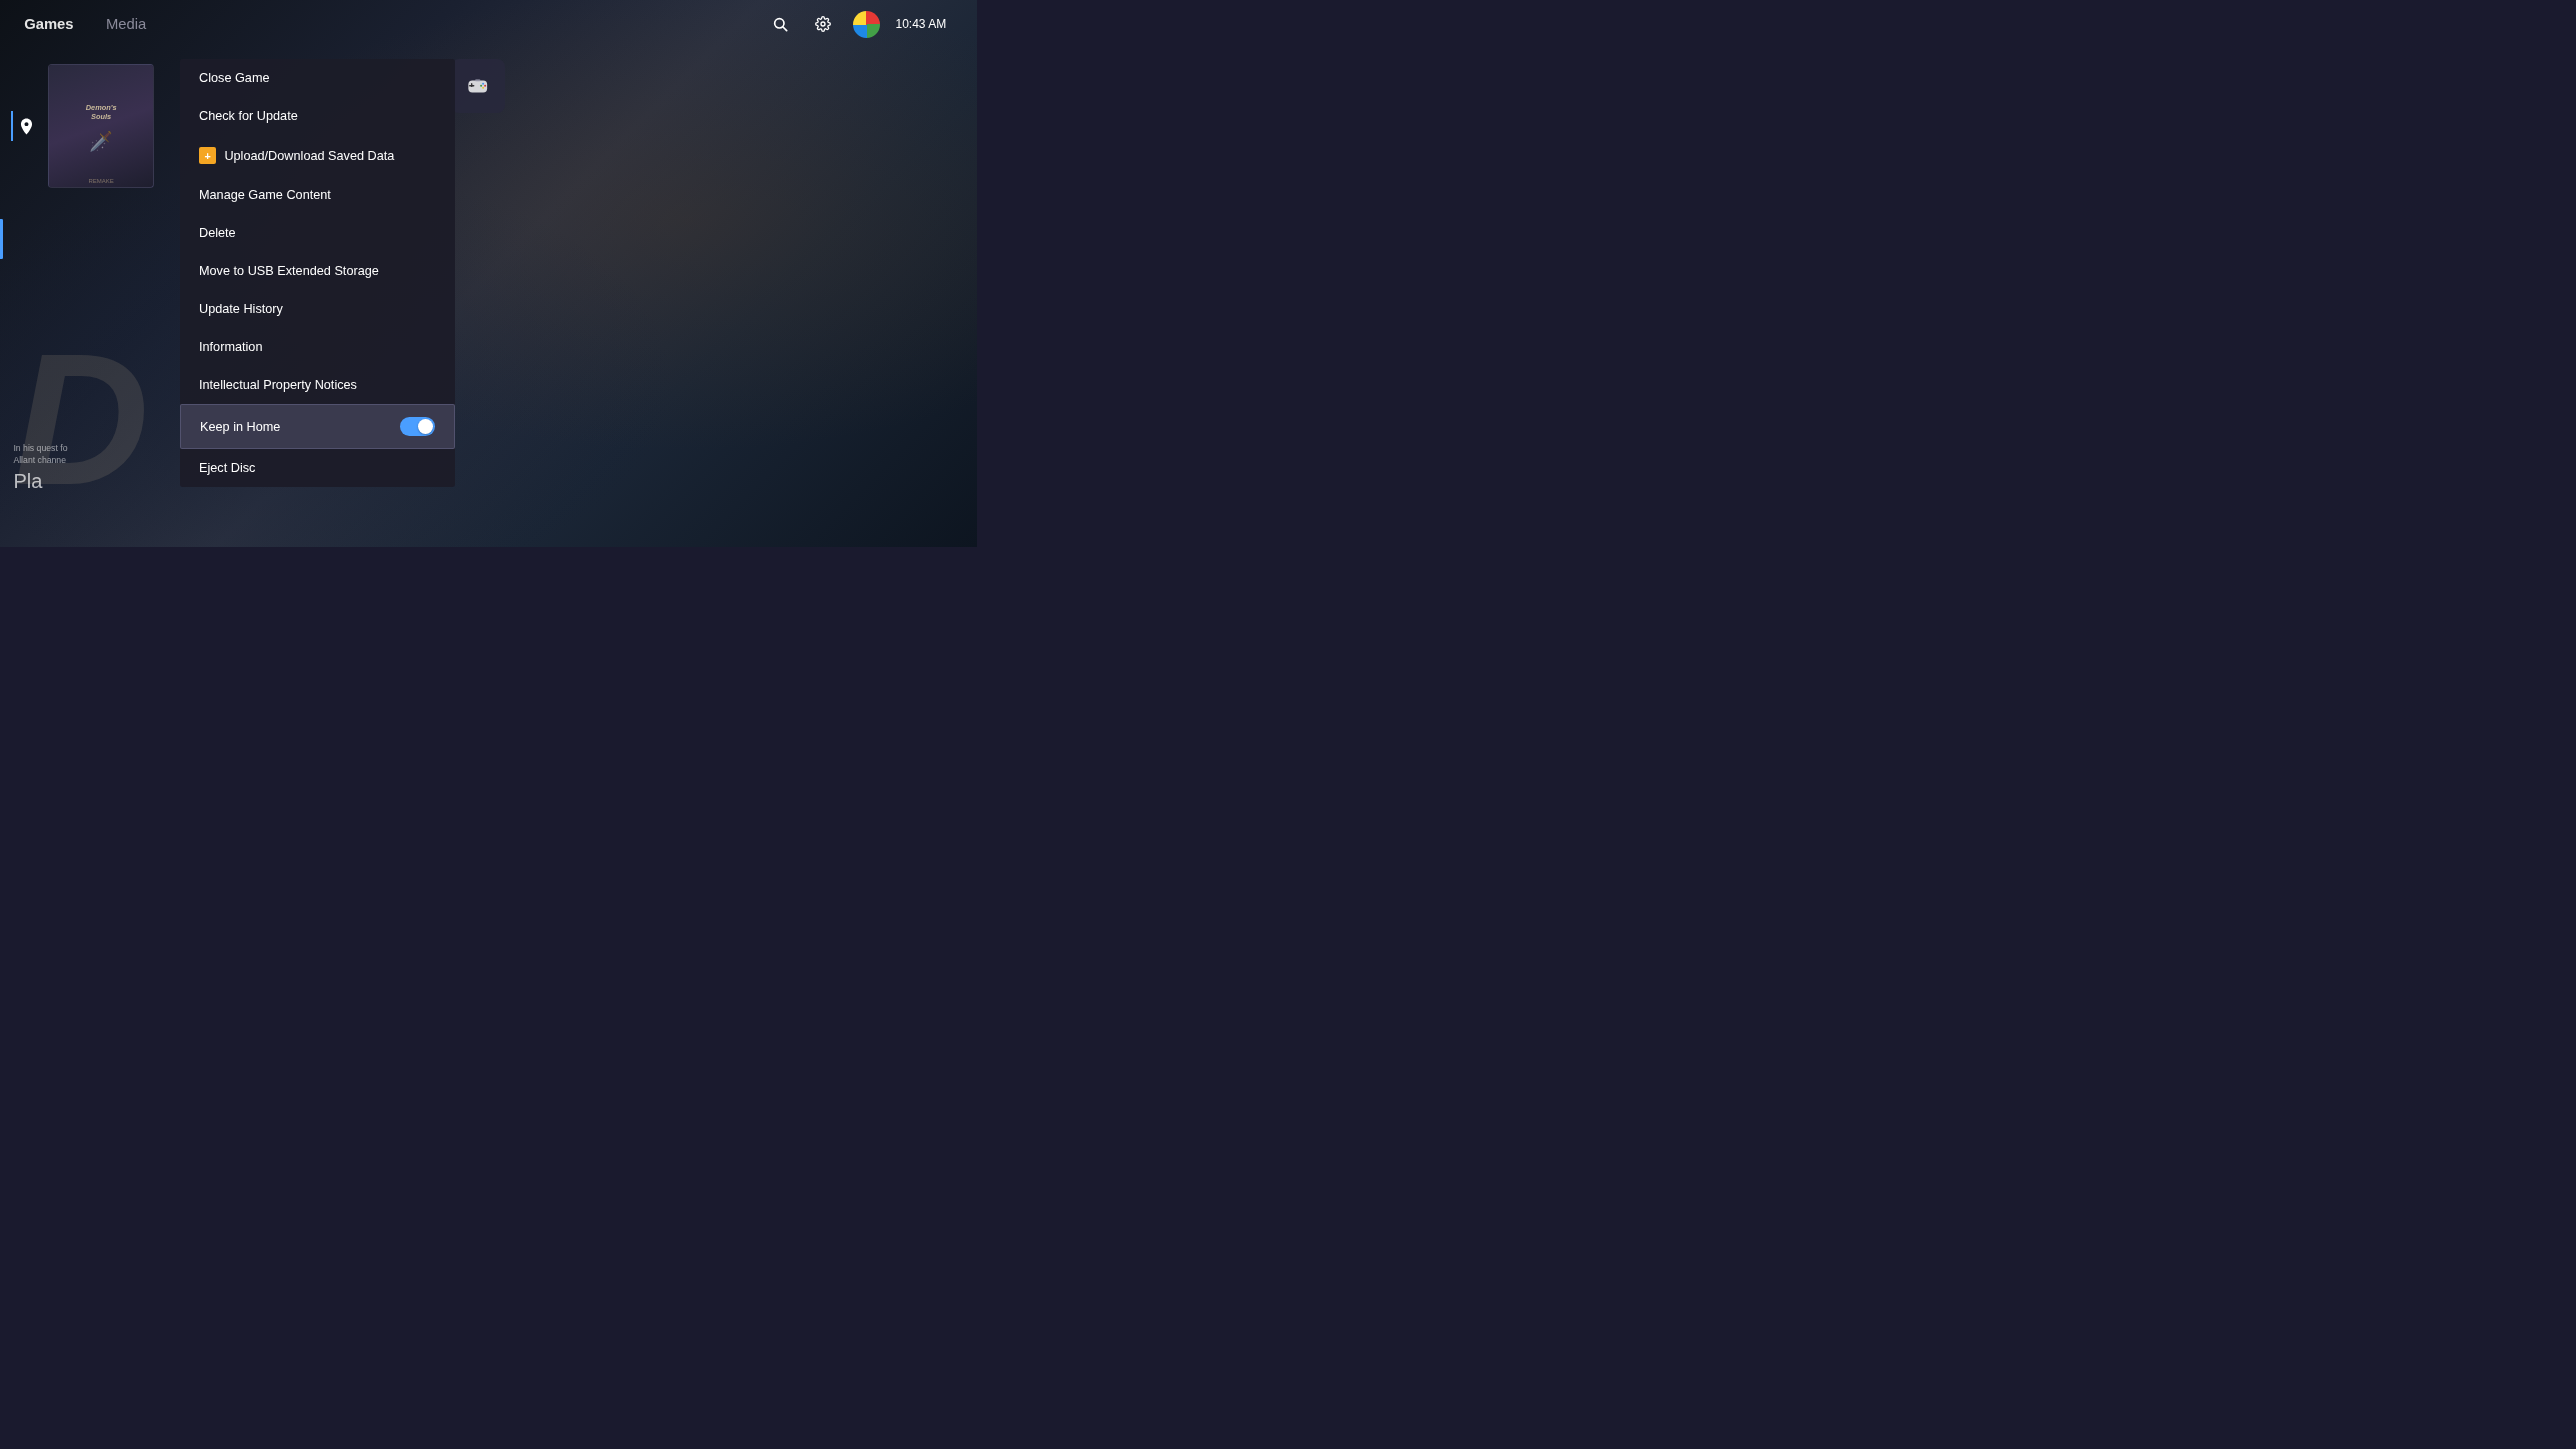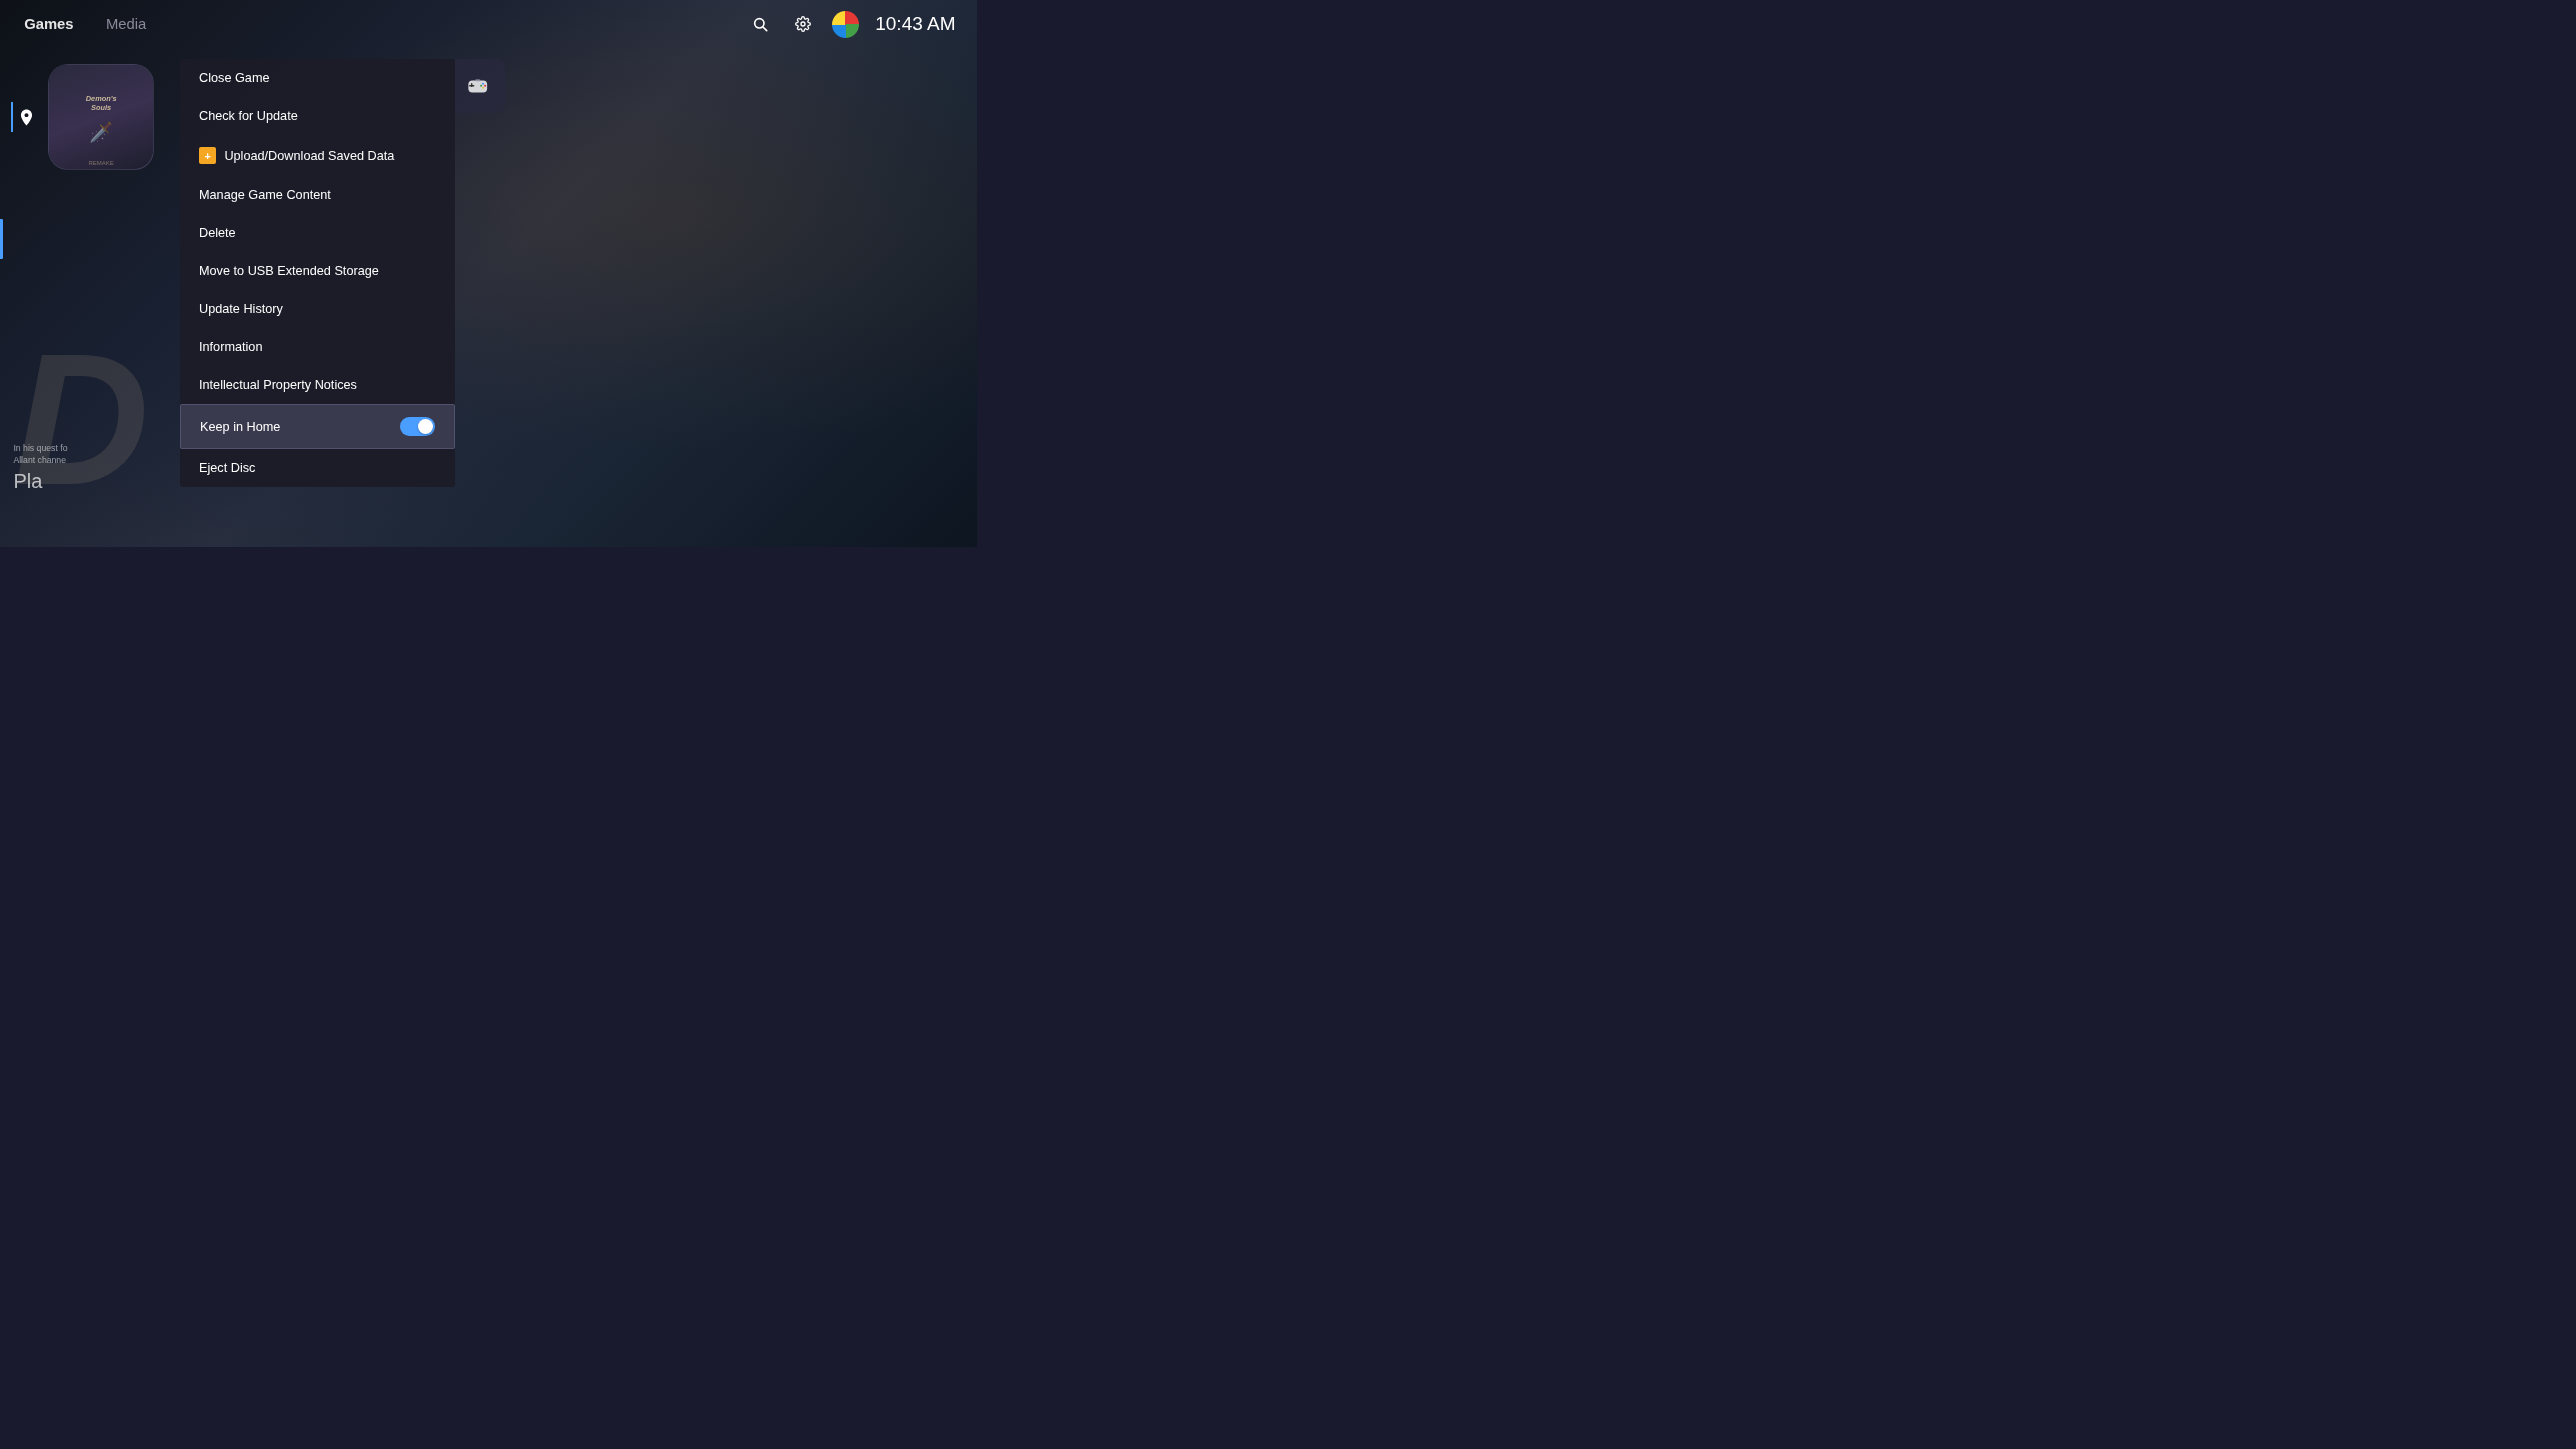--- a/index.html
+++ b/index.html
@@ -90,21 +90,21 @@
       width: 27px;
       height: 27px;
       border-radius: 50%;
       background: conic-gradient(#e53935 0deg 90deg, #43a047 90deg 180deg, #1e88e5 180deg 270deg, #fdd835 270deg 360deg);
       display: flex;
       align-items: center;
       justify-content: center;
     }
 
     .time-display {
-      font-size: 19px;
+      font-size: 12px;
       color: #ffffff;
       font-weight: 500;
       min-width: 60px;
       text-align: left;
     }
 
     
     .main-content {
       position: absolute;
       top: 48px;
@@ -131,22 +131,22 @@
       height: 29.5px;
       border-left: 2.7px solid #4a9eff;
       display: flex;
       align-items: center;
       justify-content: center;
       cursor: pointer;
     }
 
     .game-thumbnail {
       width: 106px;
-      height: 106px;
-      border-radius: 20px;
+      height: 124px;
+      border-radius: 4px;
       background: linear-gradient(135deg, #1a1a2e, #2d2d4e);
       overflow: hidden;
       position: relative;
       cursor: pointer;
       border: 0.7px solid rgba(255,255,255,0.1);
     }
 
     .game-thumbnail-img {
       width: 100%;
       height: 100%;

